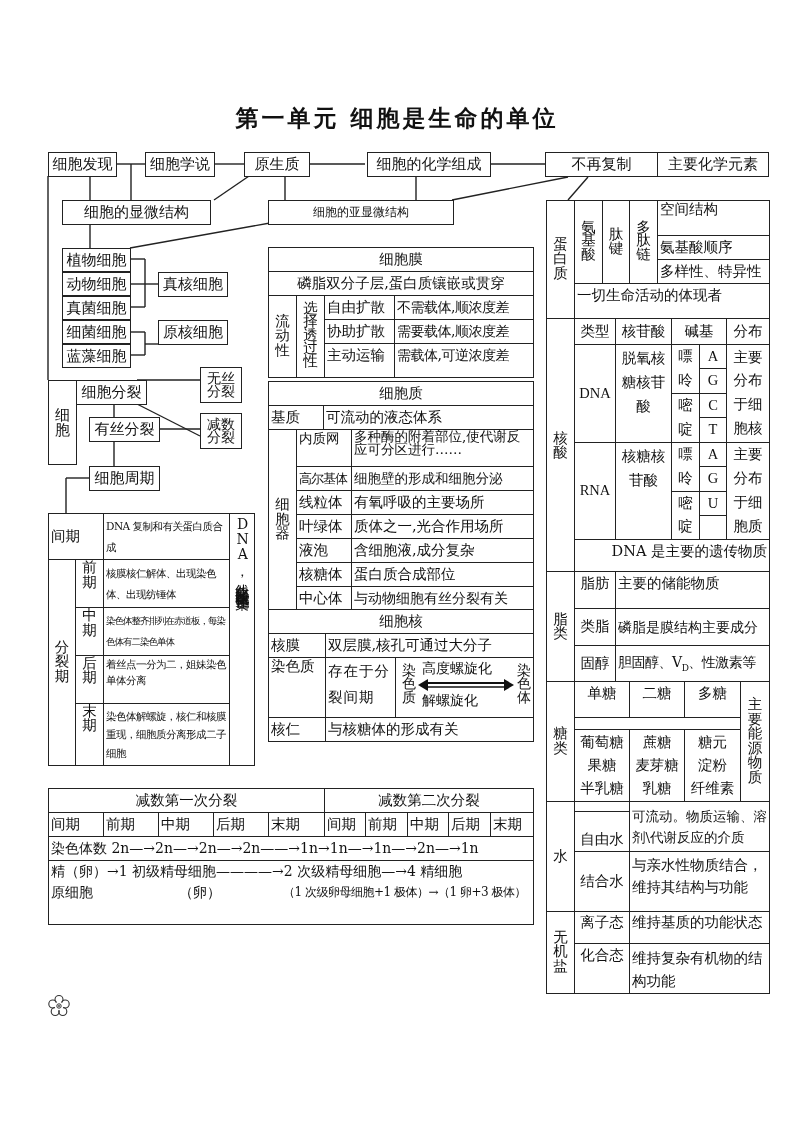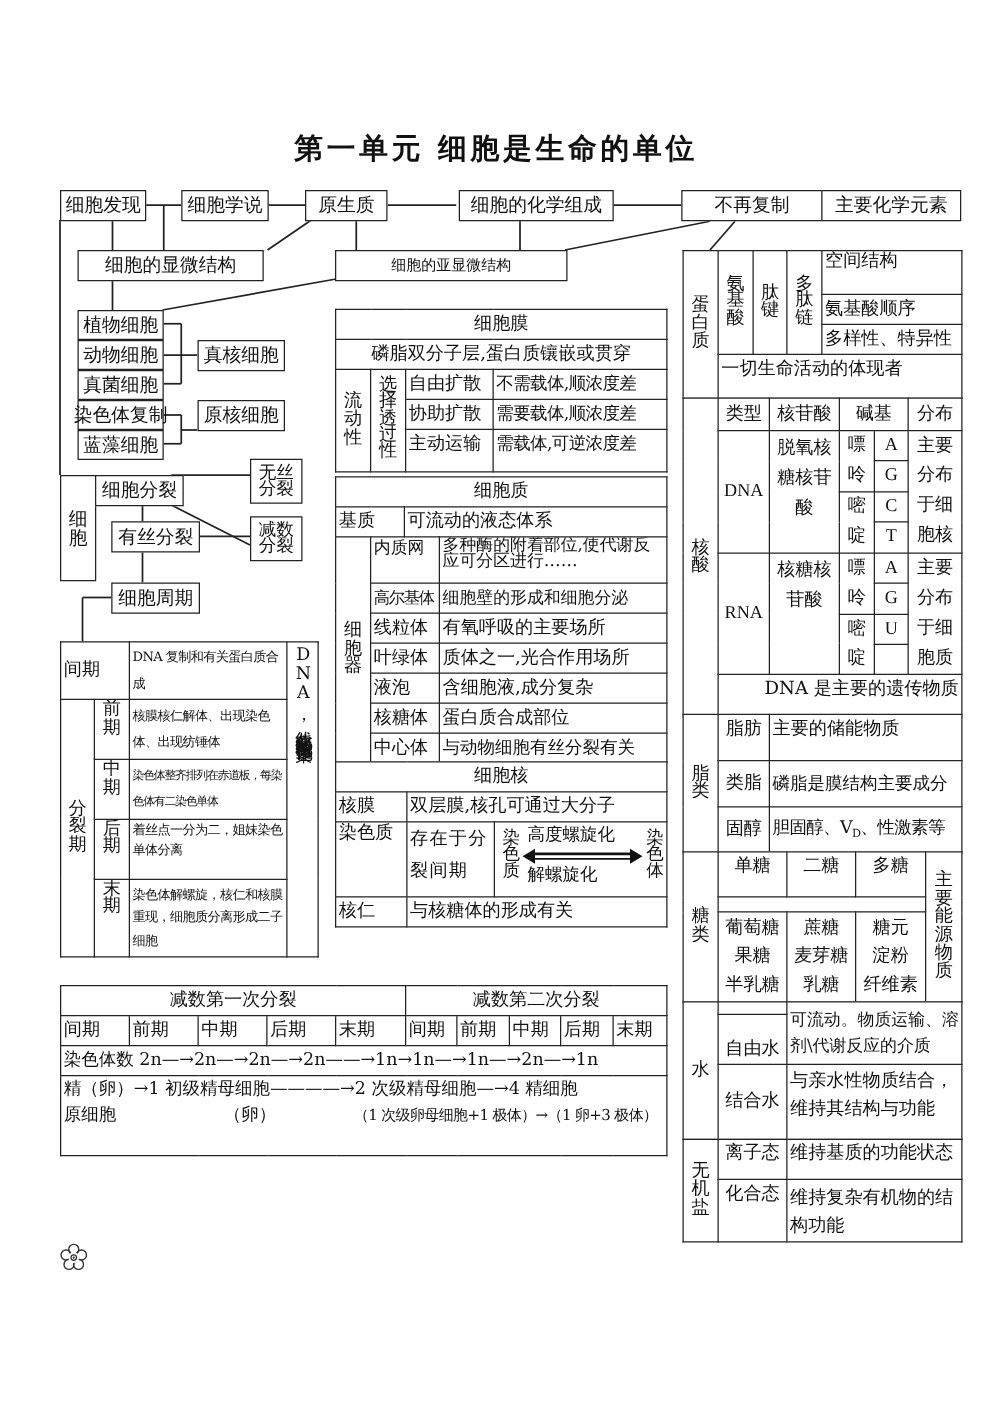--- a/index.html
+++ b/index.html
@@ -77,21 +77,21 @@
 <div class="box" style="left:367px;top:152px;width:124px;height:25px;">细胞的化学组成</div>
 <div class="box" style="left:545px;top:152px;width:113px;height:25px;">不再复制</div>
 <div class="box" style="left:657px;top:152px;width:112px;height:25px;">主要化学元素</div>
 
 <div class="box" style="left:62px;top:200px;width:149px;height:25px;">细胞的显微结构</div>
 <div class="box small" style="left:268px;top:200px;width:186px;height:25px;font-size:12px;">细胞的亚显微结构</div>
 
 <div class="box" style="left:62px;top:248px;width:69px;height:24px;">植物细胞</div>
 <div class="box" style="left:62px;top:272px;width:69px;height:24px;">动物细胞</div>
 <div class="box" style="left:62px;top:296px;width:69px;height:24px;">真菌细胞</div>
-<div class="box" style="left:62px;top:320px;width:69px;height:24px;">染色体复制</div>
+<div class="box" style="left:62px;top:320px;width:69px;height:24px;">细菌细胞</div>
 <div class="box" style="left:62px;top:344px;width:69px;height:24px;">蓝藻细胞</div>
 <div class="box" style="left:158px;top:272px;width:70px;height:25px;">真核细胞</div>
 <div class="box" style="left:158px;top:320px;width:70px;height:25px;">原核细胞</div>
 
 <div class="box" style="left:48px;top:380px;width:29px;height:85px;">
     <span class="vstack">细胞</span>
   </div>
 <div class="box" style="left:76px;top:380px;width:71px;height:25px;">细胞分裂</div>
 <div class="box" style="left:200px;top:367px;width:42px;height:36px;font-size:14px;white-space:normal;text-align:center;line-height:0.95;">
     <span style="width:2.1em;display:inline-block;">无丝分裂</span>

